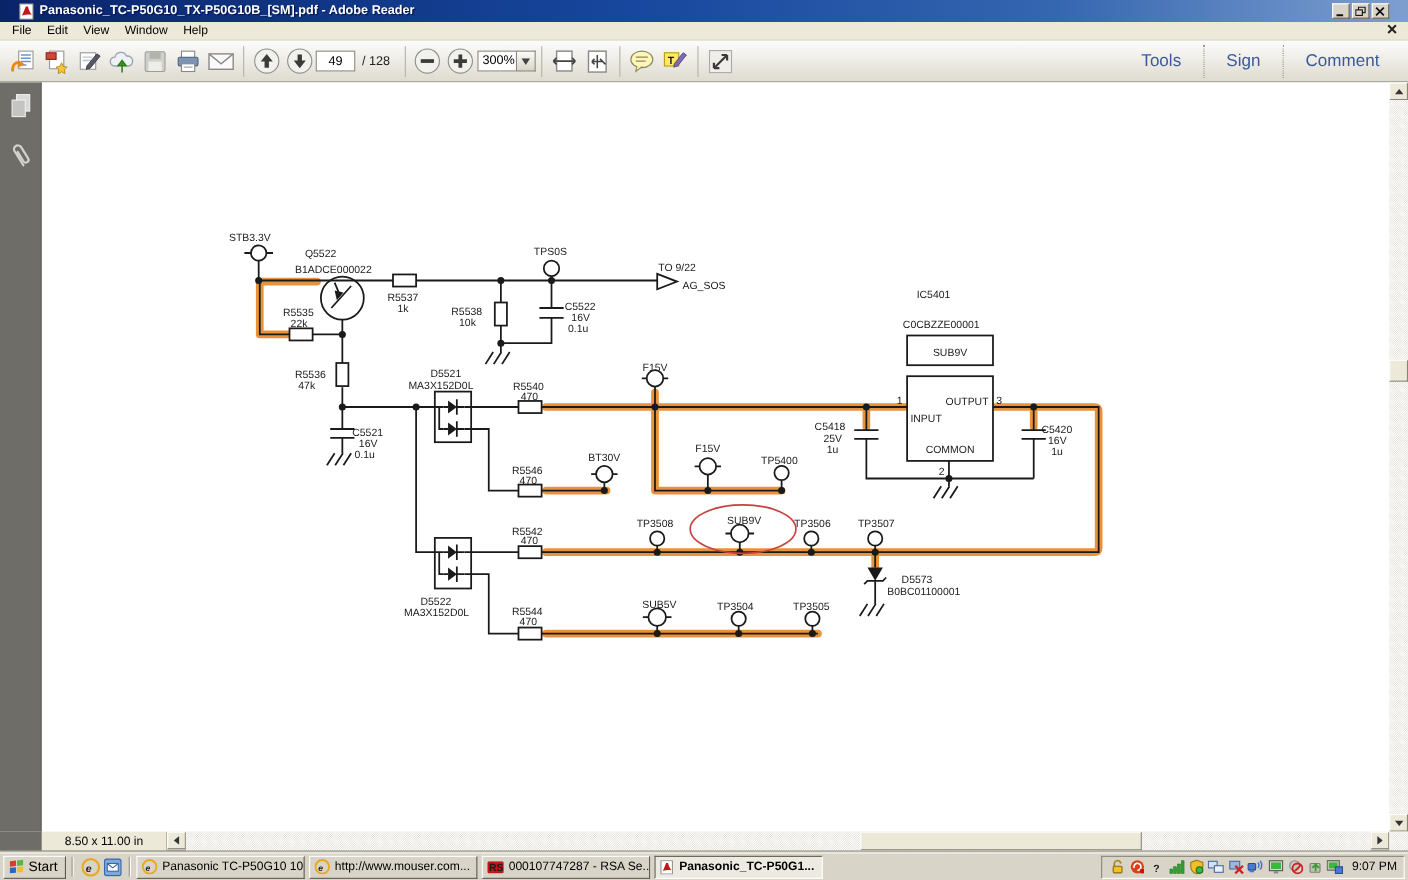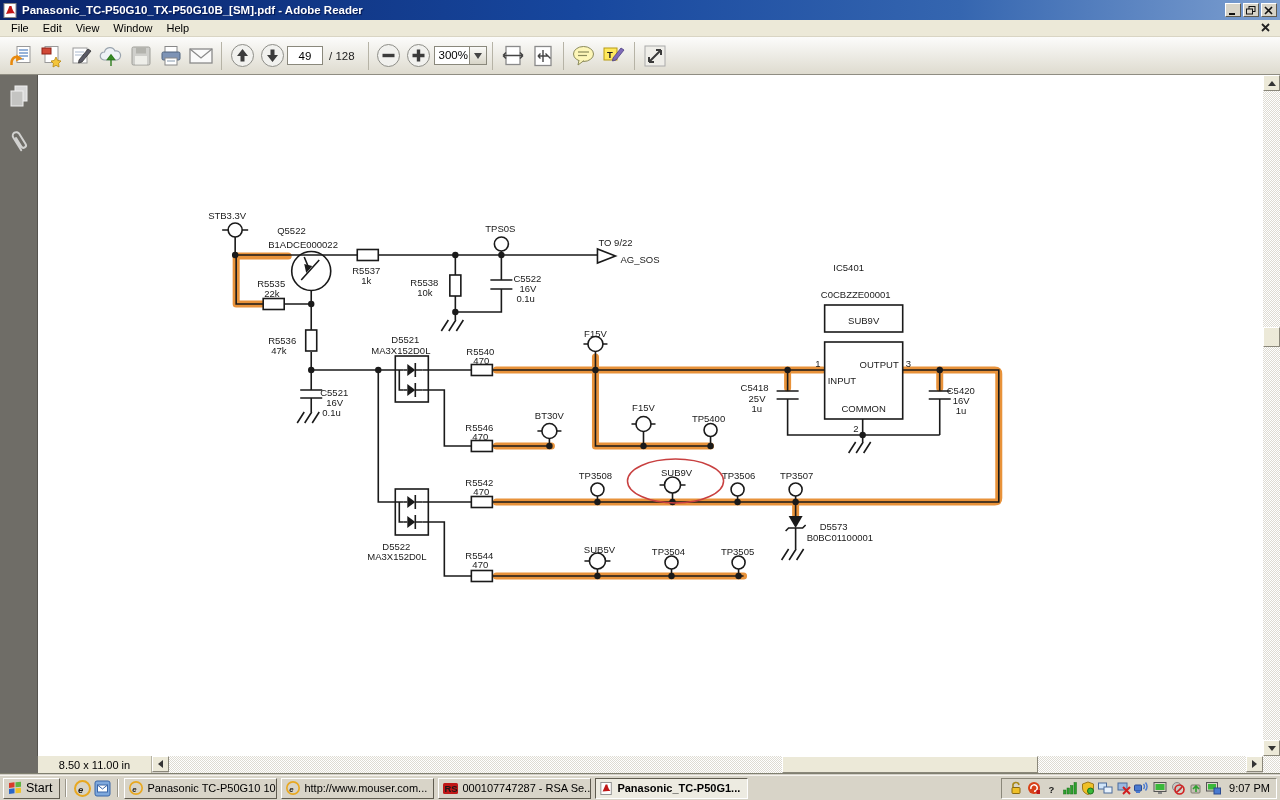--- a/index.html
+++ b/index.html
@@ -1,21 +1,21 @@
 <!DOCTYPE html>
 <html><head>
 <meta charset="utf-8">
 <style>
   * { box-sizing: border-box; margin: 0; padding: 0; }
   html,body { width:1280px; height:800px; overflow:hidden;
     font-family:"Liberation Sans",sans-serif; background:#d4d0c8; }
 
   
   .titlebar { height:20px; background:linear-gradient(90deg,#0a246a 0%,#17479e 45%,#3566b0 75%,#7d9fd0 100%);
-    display:flex; align-items:center; padding:0 3px; }
+    display:flex; align-items:center; padding:0 17px; }
   .title-text { color:#fff; font-weight:bold; font-size:11.5px; margin-left:4px; flex:1;
     white-space:nowrap; overflow:hidden; text-shadow:1px 1px 1px #00134d; }
   .winbtn { width:16px; height:14px; background:#d8d4c8; border:1px solid;
     border-color:#fff #5f5b4f #5f5b4f #fff; margin-left:2px;
     display:flex; align-items:center; justify-content:center; }
 
   .menubar { height:17px; background:#ece9d8; display:flex; align-items:center;
     font-size:11px; color:#000; padding:0 4px; border-bottom:1px solid #d9d5c4;text-align:center;}
   .menu-item { padding:1px 7px; }
   .menubar-close { margin-left:auto; margin-right:6px; }
@@ -256,20 +256,27 @@
       <text x="6" y="14" font-size="11" font-weight="bold" fill="#333">T</text>
       <path d="M12,14 L20,4 L23,6 L15,16 L11.5,17 Z" fill="#7e6ab8" stroke="#4d3f82" stroke-width="0.8"></path>
     </svg>
   </div>
   <div class="tsep"></div>
   <div class="tbtn">
     <svg width="24" height="24" viewBox="0 0 24 24">
       <rect x="2" y="2" width="20" height="20" fill="#efeee9" stroke="#aaa"></rect>
       <path d="M6,18 L18,6 M6,18 l0,-5 M6,18 l5,0 M18,6 l-5,0 M18,6 l0,5" stroke="#3a3a3a" stroke-width="2" fill="none"></path>
     </svg>
+  </div>
+  <div class="rightlinks">
+    <span class="rlink">Tools</span>
+    <span class="rsep"></span>
+    <span class="rlink">Sign</span>
+    <span class="rsep"></span>
+    <span class="rlink">Comment</span>
   </div>
 </div>
 
 <div class="workarea">
   <div class="sidebar">
     <svg width="24" height="24" viewBox="0 0 24 24">
       <rect x="8" y="2" width="12" height="15" fill="#d9d9d9" stroke="#efefef"></rect>
       <rect x="4" y="7" width="12" height="15" fill="#c4c4c2" stroke="#efefef"></rect>
     </svg>
     <svg width="22" height="26" viewBox="0 0 22 26">

